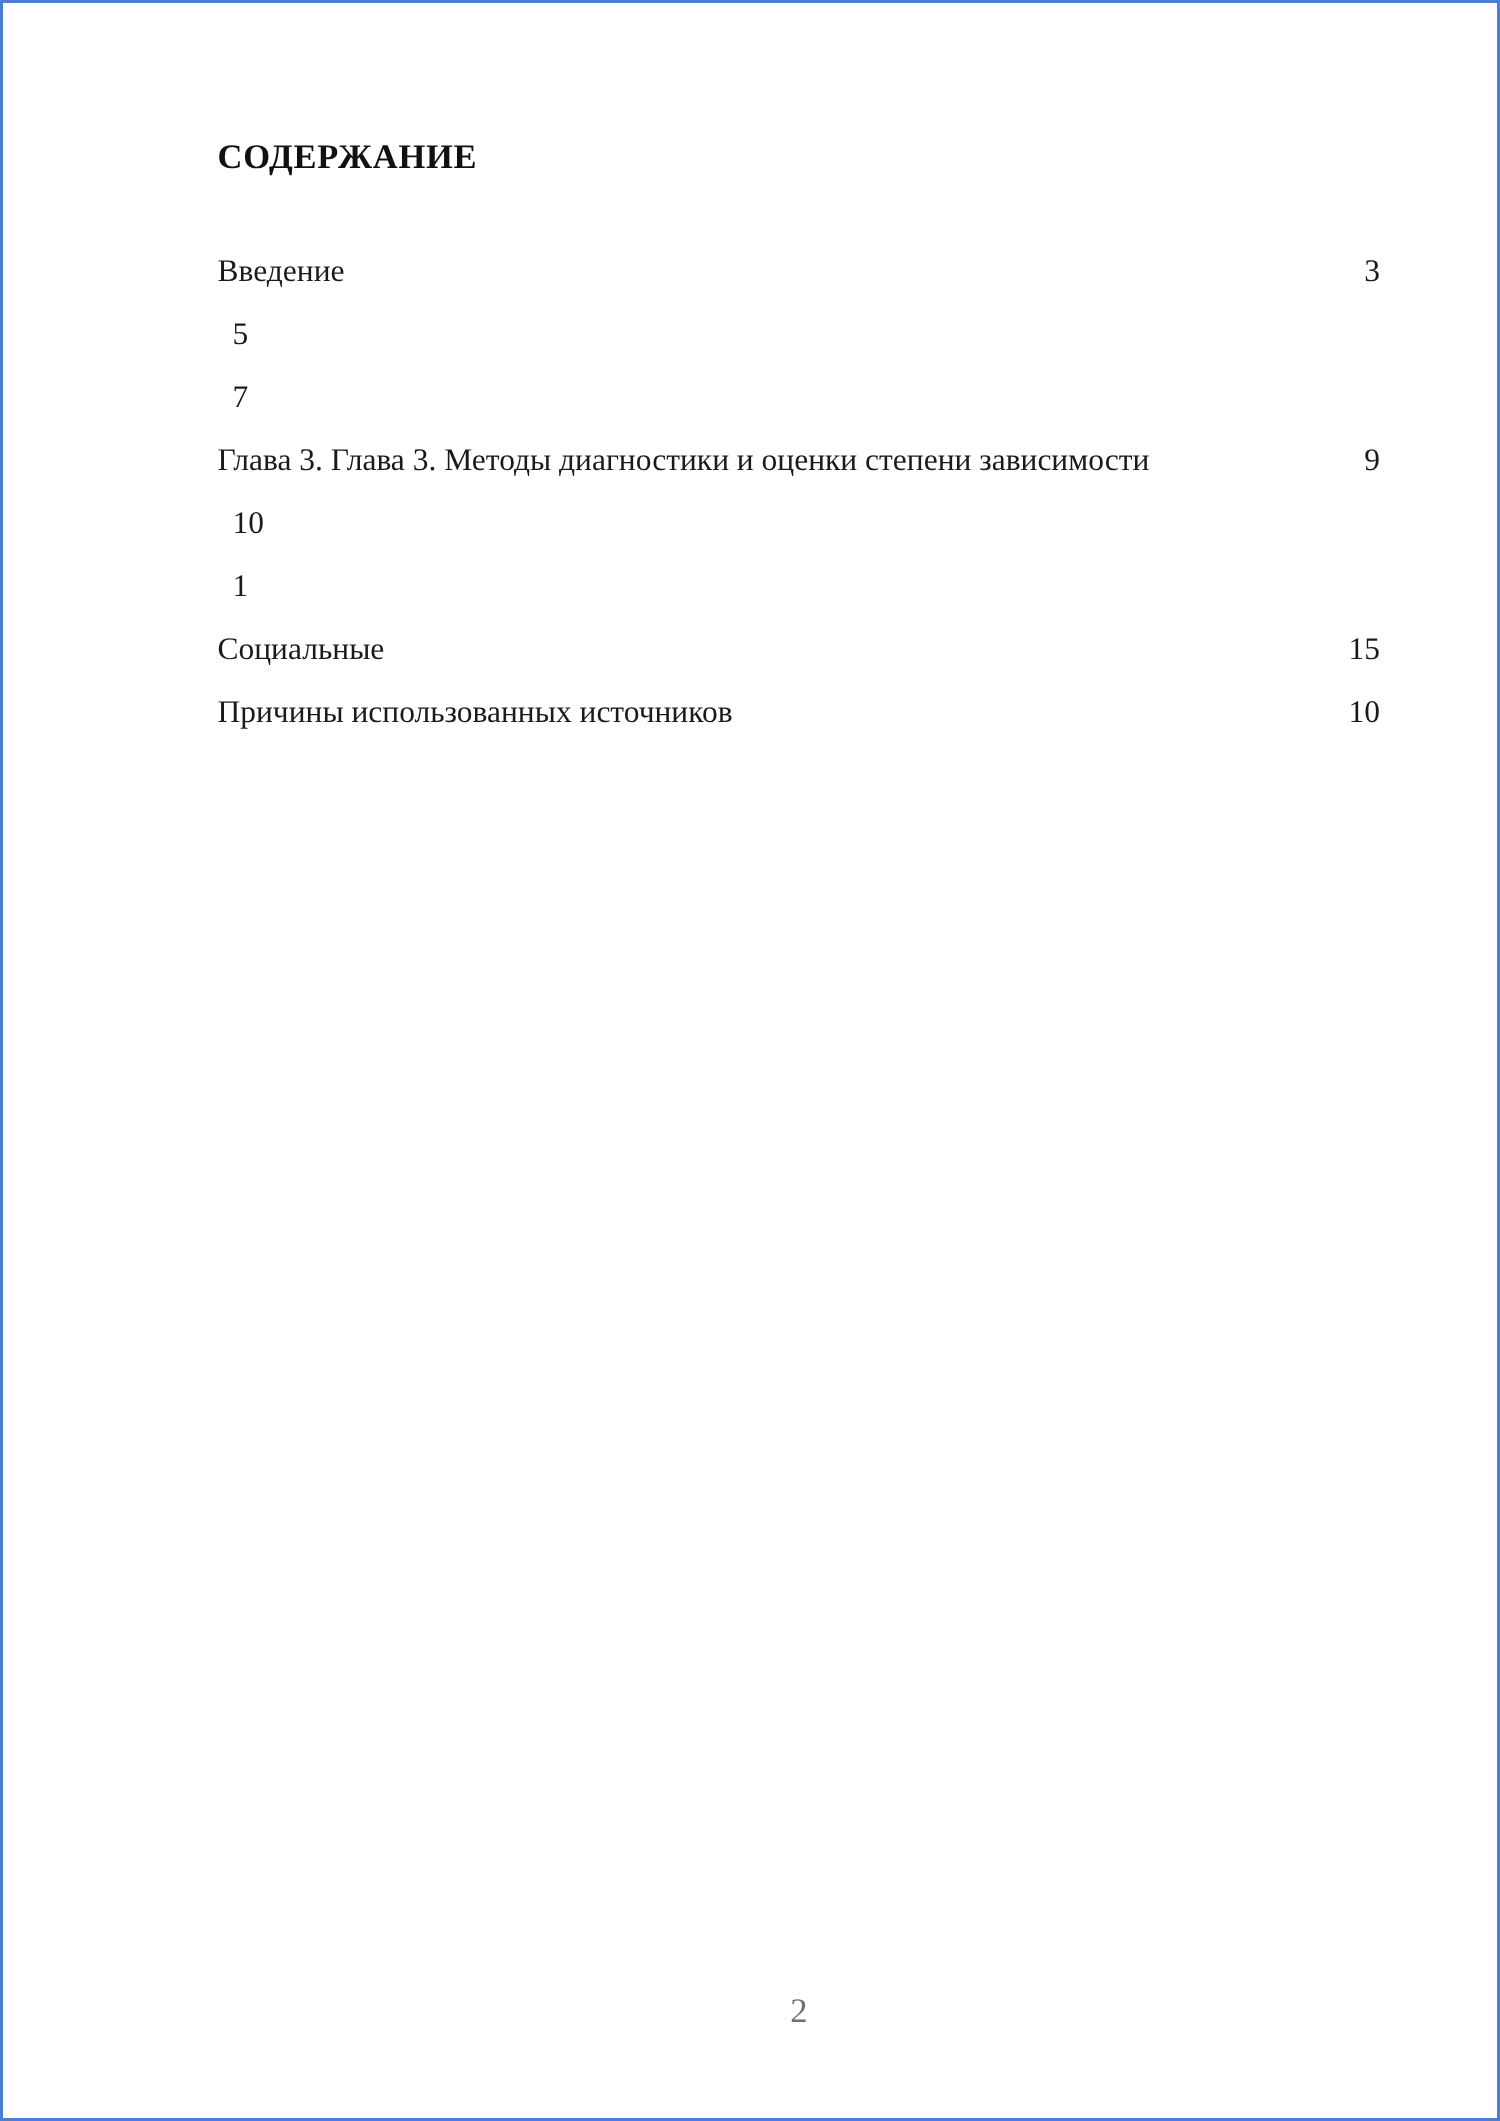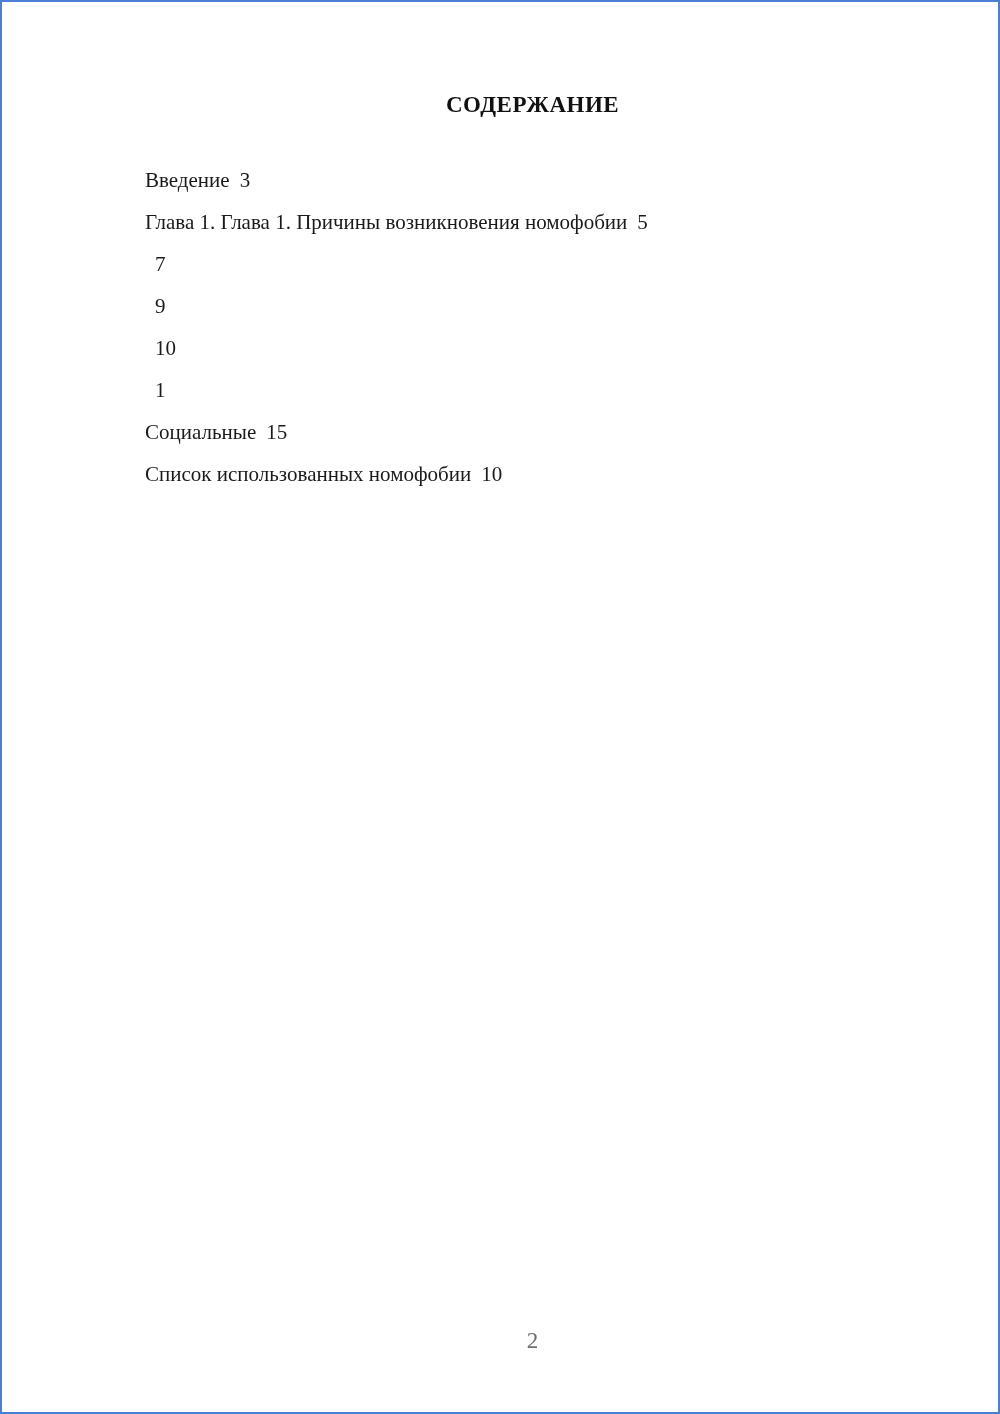--- a/index.html
+++ b/index.html
@@ -17,31 +17,32 @@
     font-family: "Liberation Serif", "DejaVu Serif", serif;
     color: #1a1a1a;
     overflow: hidden;
   }
   .content {
     margin-left: 143px;
     width: 775px;
   }
   .doc-title {
     padding-top: 90px;
-    text-align: center;
+    text-align: left;
     font-size: 23px;
     font-weight: bold;
     letter-spacing: 0.5px;
     color: #111111;
   }
   .toc {
     margin-top: 48px;
   }
   .toc-row {
     display: flex;
+    justify-content: space-between;
     align-items: flex-end;
     font-size: 21px;
     line-height: 28px;
     margin-bottom: 14px;
   }
   .toc-label {
     max-width: 670px;
   }
   .toc-page {
     white-space: nowrap;
@@ -64,46 +65,46 @@
   <div class="content">
     <div class="doc-title">СОДЕРЖАНИЕ</div>
 
     <div class="toc" id="toc-list">
   <div class="toc-row">
     <span class="toc-label">Введение</span>
     <span class="toc-page">3</span>
   </div>
 
   <div class="toc-row">
-    <span class="toc-label">Глава 1. Глава 1. Причины возникновения номофобии</span>
     <span class="toc-page">5</span>
   </div>
 
   <div class="toc-row">
     <span class="toc-page">7</span>
   </div>
 
   <div class="toc-row">
+    <span class="toc-label">Глава 3. Глава 3. Методы диагностики и оценки степени зависимости</span>
     <span class="toc-page">9</span>
   </div>
 
   <div class="toc-row">
     <span class="toc-page">10</span>
   </div>
 
   <div class="toc-row">
     <span class="toc-page">1</span>
   </div>
 
   <div class="toc-row">
     <span class="toc-label">Социальные</span>
     <span class="toc-page">15</span>
   </div>
 
   <div class="toc-row">
-    <span class="toc-label">Список использованных номофобии</span>
+    <span class="toc-label">Причины использованных источников</span>
     <span class="toc-page">10</span>
   </div>
 </div>
   </div>
 
   <div class="footer-pageno">2</div>
 </div>
 
 </body></html>

